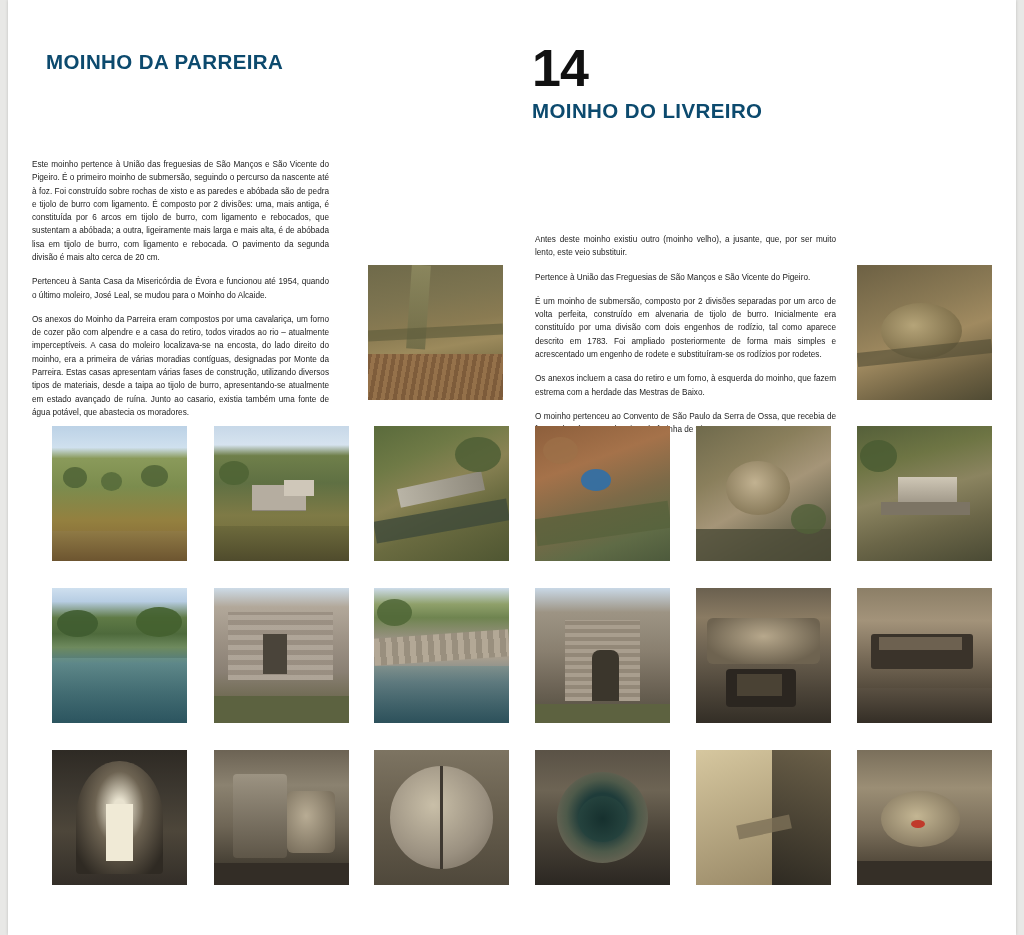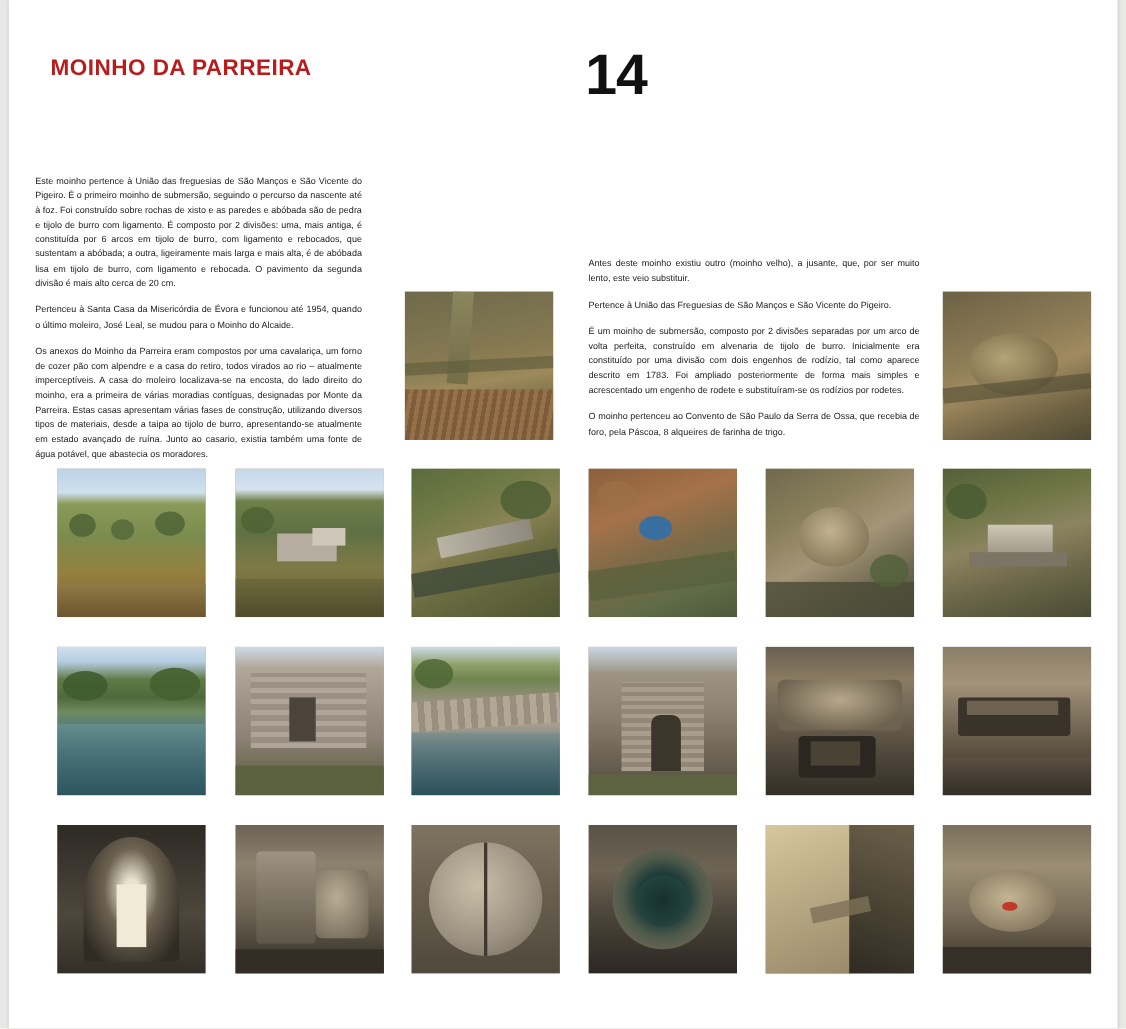--- a/index.html
+++ b/index.html
@@ -37,21 +37,21 @@
     font-weight: 700;
     letter-spacing: -1px;
     line-height: 0.95;
     color: #111;
     margin: 0;
   }
   .title {
     font-size: 20.5px;
     font-weight: 700;
     letter-spacing: 0.4px;
-    color: #b91c1c;
+    color: #0c4a6e;
     margin: 6px 0 0 0;
   }
   .head-left { position: absolute; left: 38px; top: 44px; }
   .head-right { position: absolute; left: 524px; top: 44px; }
 
   .body-text {
     font-size: 8.2px;
     line-height: 1.62;
     color: #1c1c1c;
     text-align: justify;
@@ -88,25 +88,27 @@
       <div class="body-text col-left-text">
         <p>Este moinho pertence à União das freguesias de São Manços e São Vicente do Pigeiro. É o primeiro moinho de submersão, seguindo o percurso da nascente até à foz. Foi construído sobre rochas de xisto e as paredes e abóbada são de pedra e tijolo de burro com ligamento. É composto por 2 divisões: uma, mais antiga, é constituída por 6 arcos em tijolo de burro, com ligamento e rebocados, que sustentam a abóbada; a outra, ligeiramente mais larga e mais alta, é de abóbada lisa em tijolo de burro, com ligamento e rebocada. O pavimento da segunda divisão é mais alto cerca de 20 cm.</p>
         <p>Pertenceu à Santa Casa da Misericórdia de Évora e funcionou até 1954, quando o último moleiro, José Leal, se mudou para o Moinho do Alcaide.</p>
         <p>Os anexos do Moinho da Parreira eram compostos por uma cavalariça, um forno de cozer pão com alpendre e a casa do retiro, todos virados ao rio – atualmente imperceptíveis. A casa do moleiro localizava-se na encosta, do lado direito do moinho, era a primeira de várias moradias contíguas, designadas por Monte da Parreira. Estas casas apresentam várias fases de construção, utilizando diversos tipos de materiais, desde a taipa ao tijolo de burro, apresentando-se atualmente em estado avançado de ruína. Junto ao casario, existia também uma fonte de água potável, que abastecia os moradores.</p>
       </div>
     </div>
 
     <div class="leaf leaf-right">
       <div class="head-right" style="left:20px;">
         <div class="num">14</div>
+        <div class="title">MOINHO DO LIVREIRO</div>
       </div>
       <div class="body-text" style="position:absolute;left:23px;top:233px;width:301px;">
         <p>Antes deste moinho existiu outro (moinho velho), a jusante, que, por ser muito lento, este veio substituir.</p>
         <p>Pertence à União das Freguesias de São Manços e São Vicente do Pigeiro.</p>
         <p>É um moinho de submersão, composto por 2 divisões separadas por um arco de volta perfeita, construído em alvenaria de tijolo de burro. Inicialmente era constituído por uma divisão com dois engenhos de rodízio, tal como aparece descrito em 1783. Foi ampliado posteriormente de forma mais simples e acrescentado um engenho de rodete e substituíram-se os rodízios por rodetes.</p>
+        <p>Os anexos incluem a casa do retiro e um forno, à esquerda do moinho, que fazem estrema com a herdade das Mestras de Baixo.</p>
         <p>O moinho pertenceu ao Convento de São Paulo da Serra de Ossa, que recebia de foro, pela Páscoa, 8 alqueires de farinha de trigo.</p>
       </div>
     </div>
   </div>
 
   <div class="photo" style="left:360px; top:265px; width:135px; height:135px;">
     <div class="ph-inner" style="background:linear-gradient(170deg,#6f6a4a 0%,#7d7450 28%,#8a7b52 46%,#9c8a5c 60%,#7a6e46 78%,#5f5a3c 100%);">
       <div class="strip" style="left:30%;top:0;width:14%;height:62%;background:linear-gradient(180deg,#8e8a60,#6d6a46);transform:rotate(4deg);opacity:.85;"></div>
       <div class="strip" style="left:0;bottom:0;width:100%;height:34%;background:repeating-linear-gradient(100deg,#7e5b3a 0 4px,#96714a 4px 8px);opacity:.95;"></div>
       <div class="strip" style="left:0;top:46%;width:100%;height:8%;background:#5b5a3a;opacity:.6;transform:rotate(-3deg);"></div>

